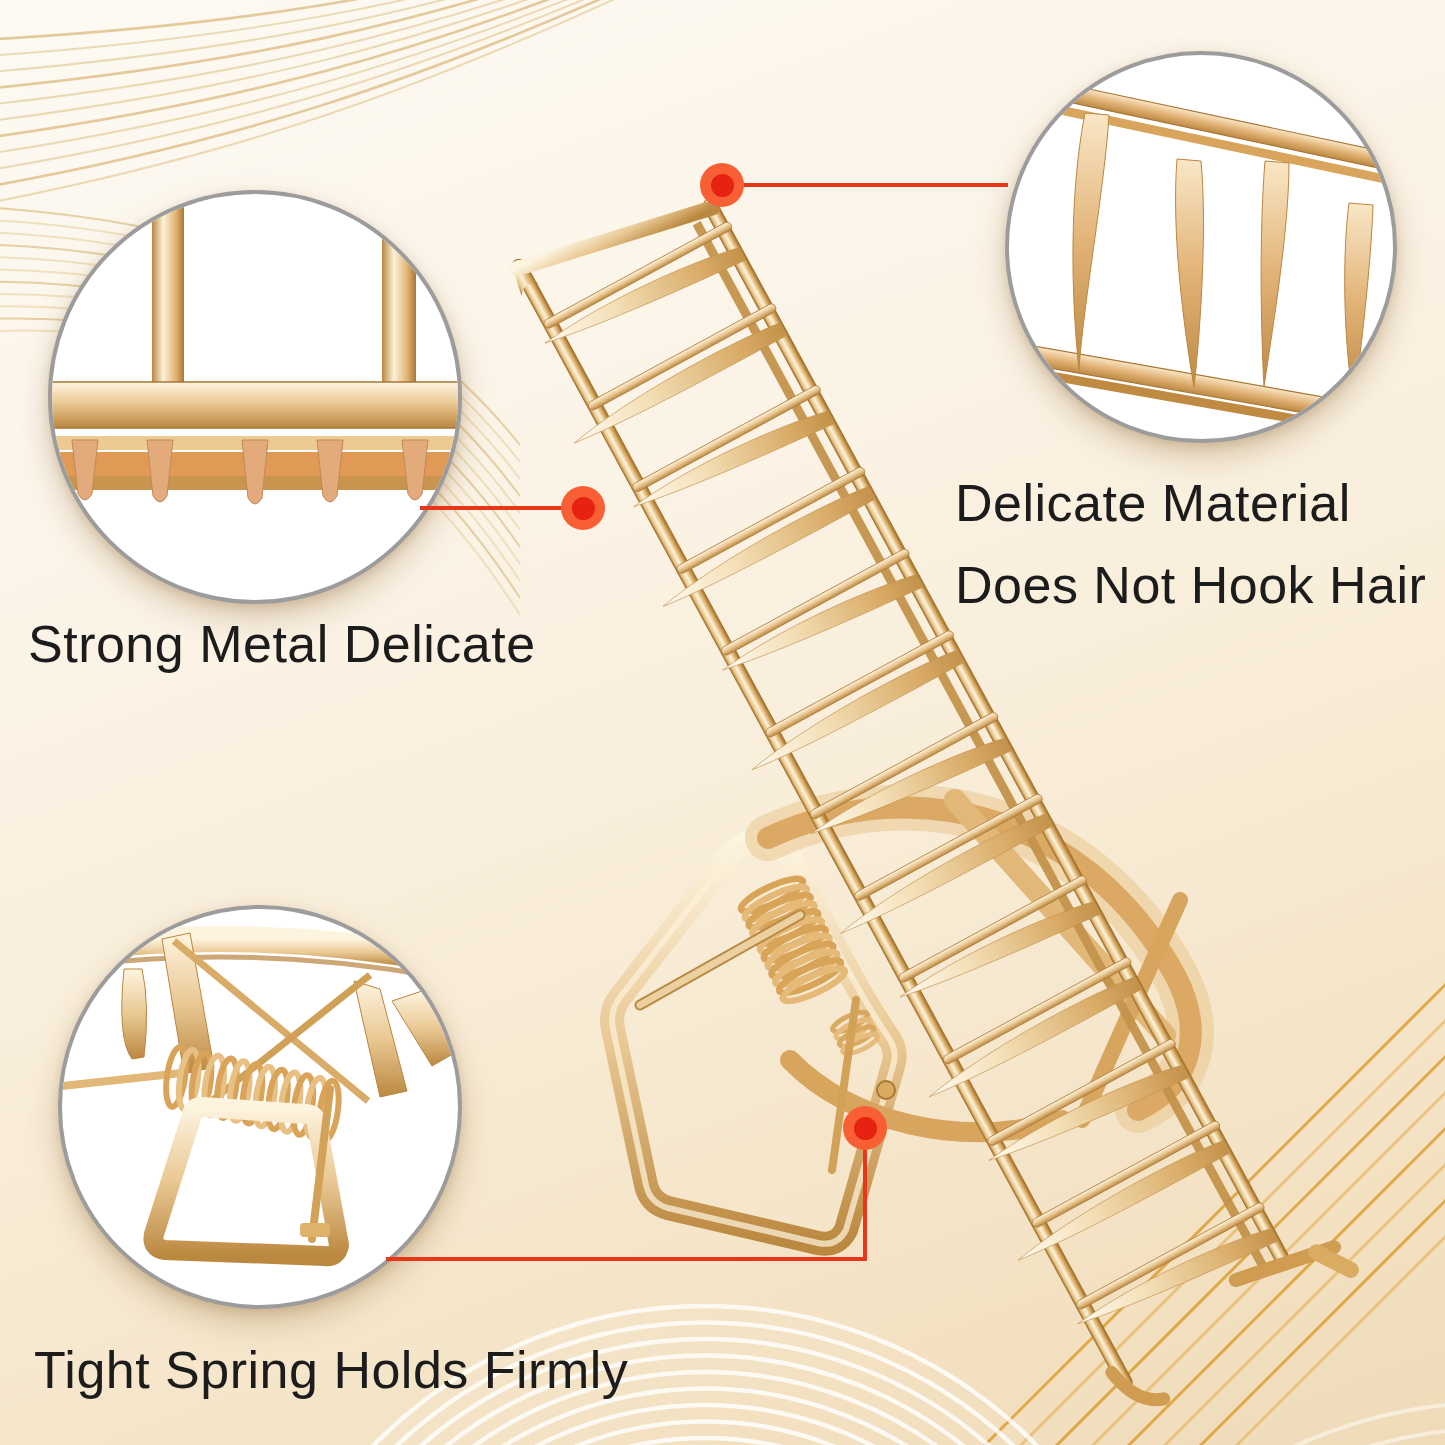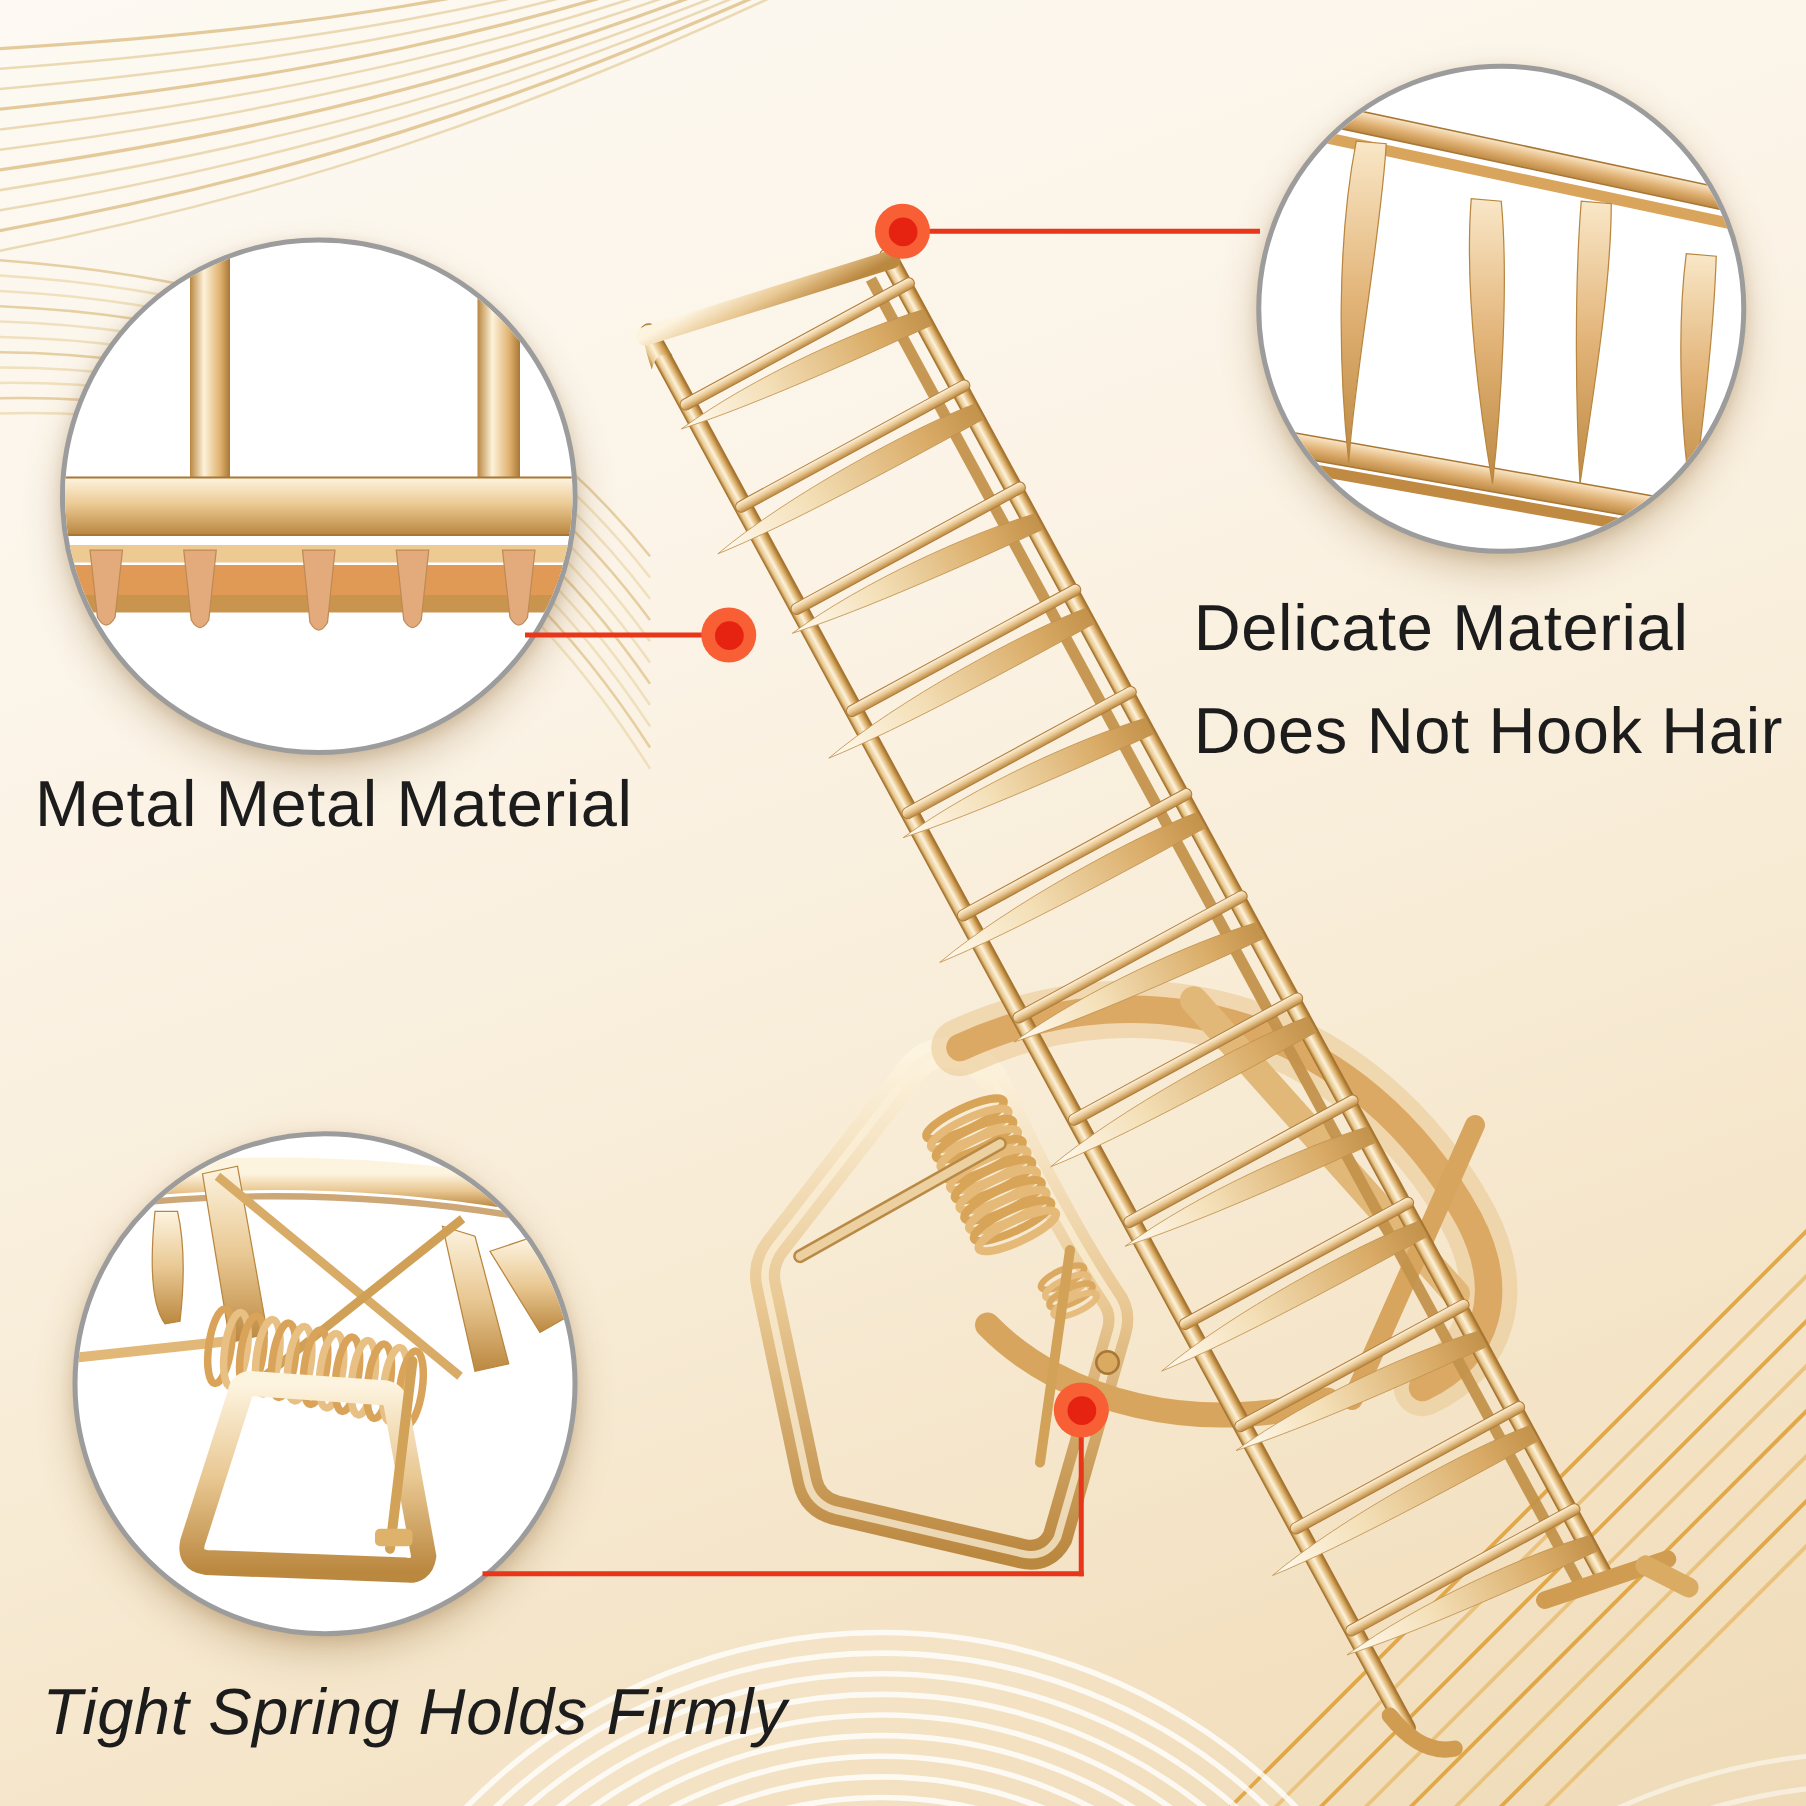--- a/index.html
+++ b/index.html
@@ -289,20 +289,20 @@
   </div>
 
   <div class="leader" style="left:722px;top:183px;width:286px;height:4px;"></div>
   <div class="leader" style="left:420px;top:506px;width:163px;height:4px;"></div>
   <div class="leader" style="left:863px;top:1128px;width:4px;height:133px;"></div>
   <div class="leader" style="left:386px;top:1257px;width:481px;height:4px;"></div>
   <div class="dot" style="left:700px;top:163px;"></div>
   <div class="dot" style="left:561px;top:486px;"></div>
   <div class="dot" style="left:843px;top:1106px;"></div>
 
-  <div class="label" id="label-strong" style="left:28px;top:612px;">Metal Metal Material</div>
+  <div class="label" id="label-strong" style="left:28px;top:612px;">Strong Metal Delicate</div>
   <div class="label" id="label-delicate" style="left:955px;top:462px;">
     <div>Delicate Material</div>
     <div>Does Not Hook Hair</div>
   </div>
-  <div class="label" id="label-spring" style="left:34px;top:1338px;font-style:italic;">Tight Spring Holds Firmly</div>
+  <div class="label" id="label-spring" style="left:34px;top:1338px;">Tight Spring Holds Firmly</div>
 
 </div>
 
 </body></html>

